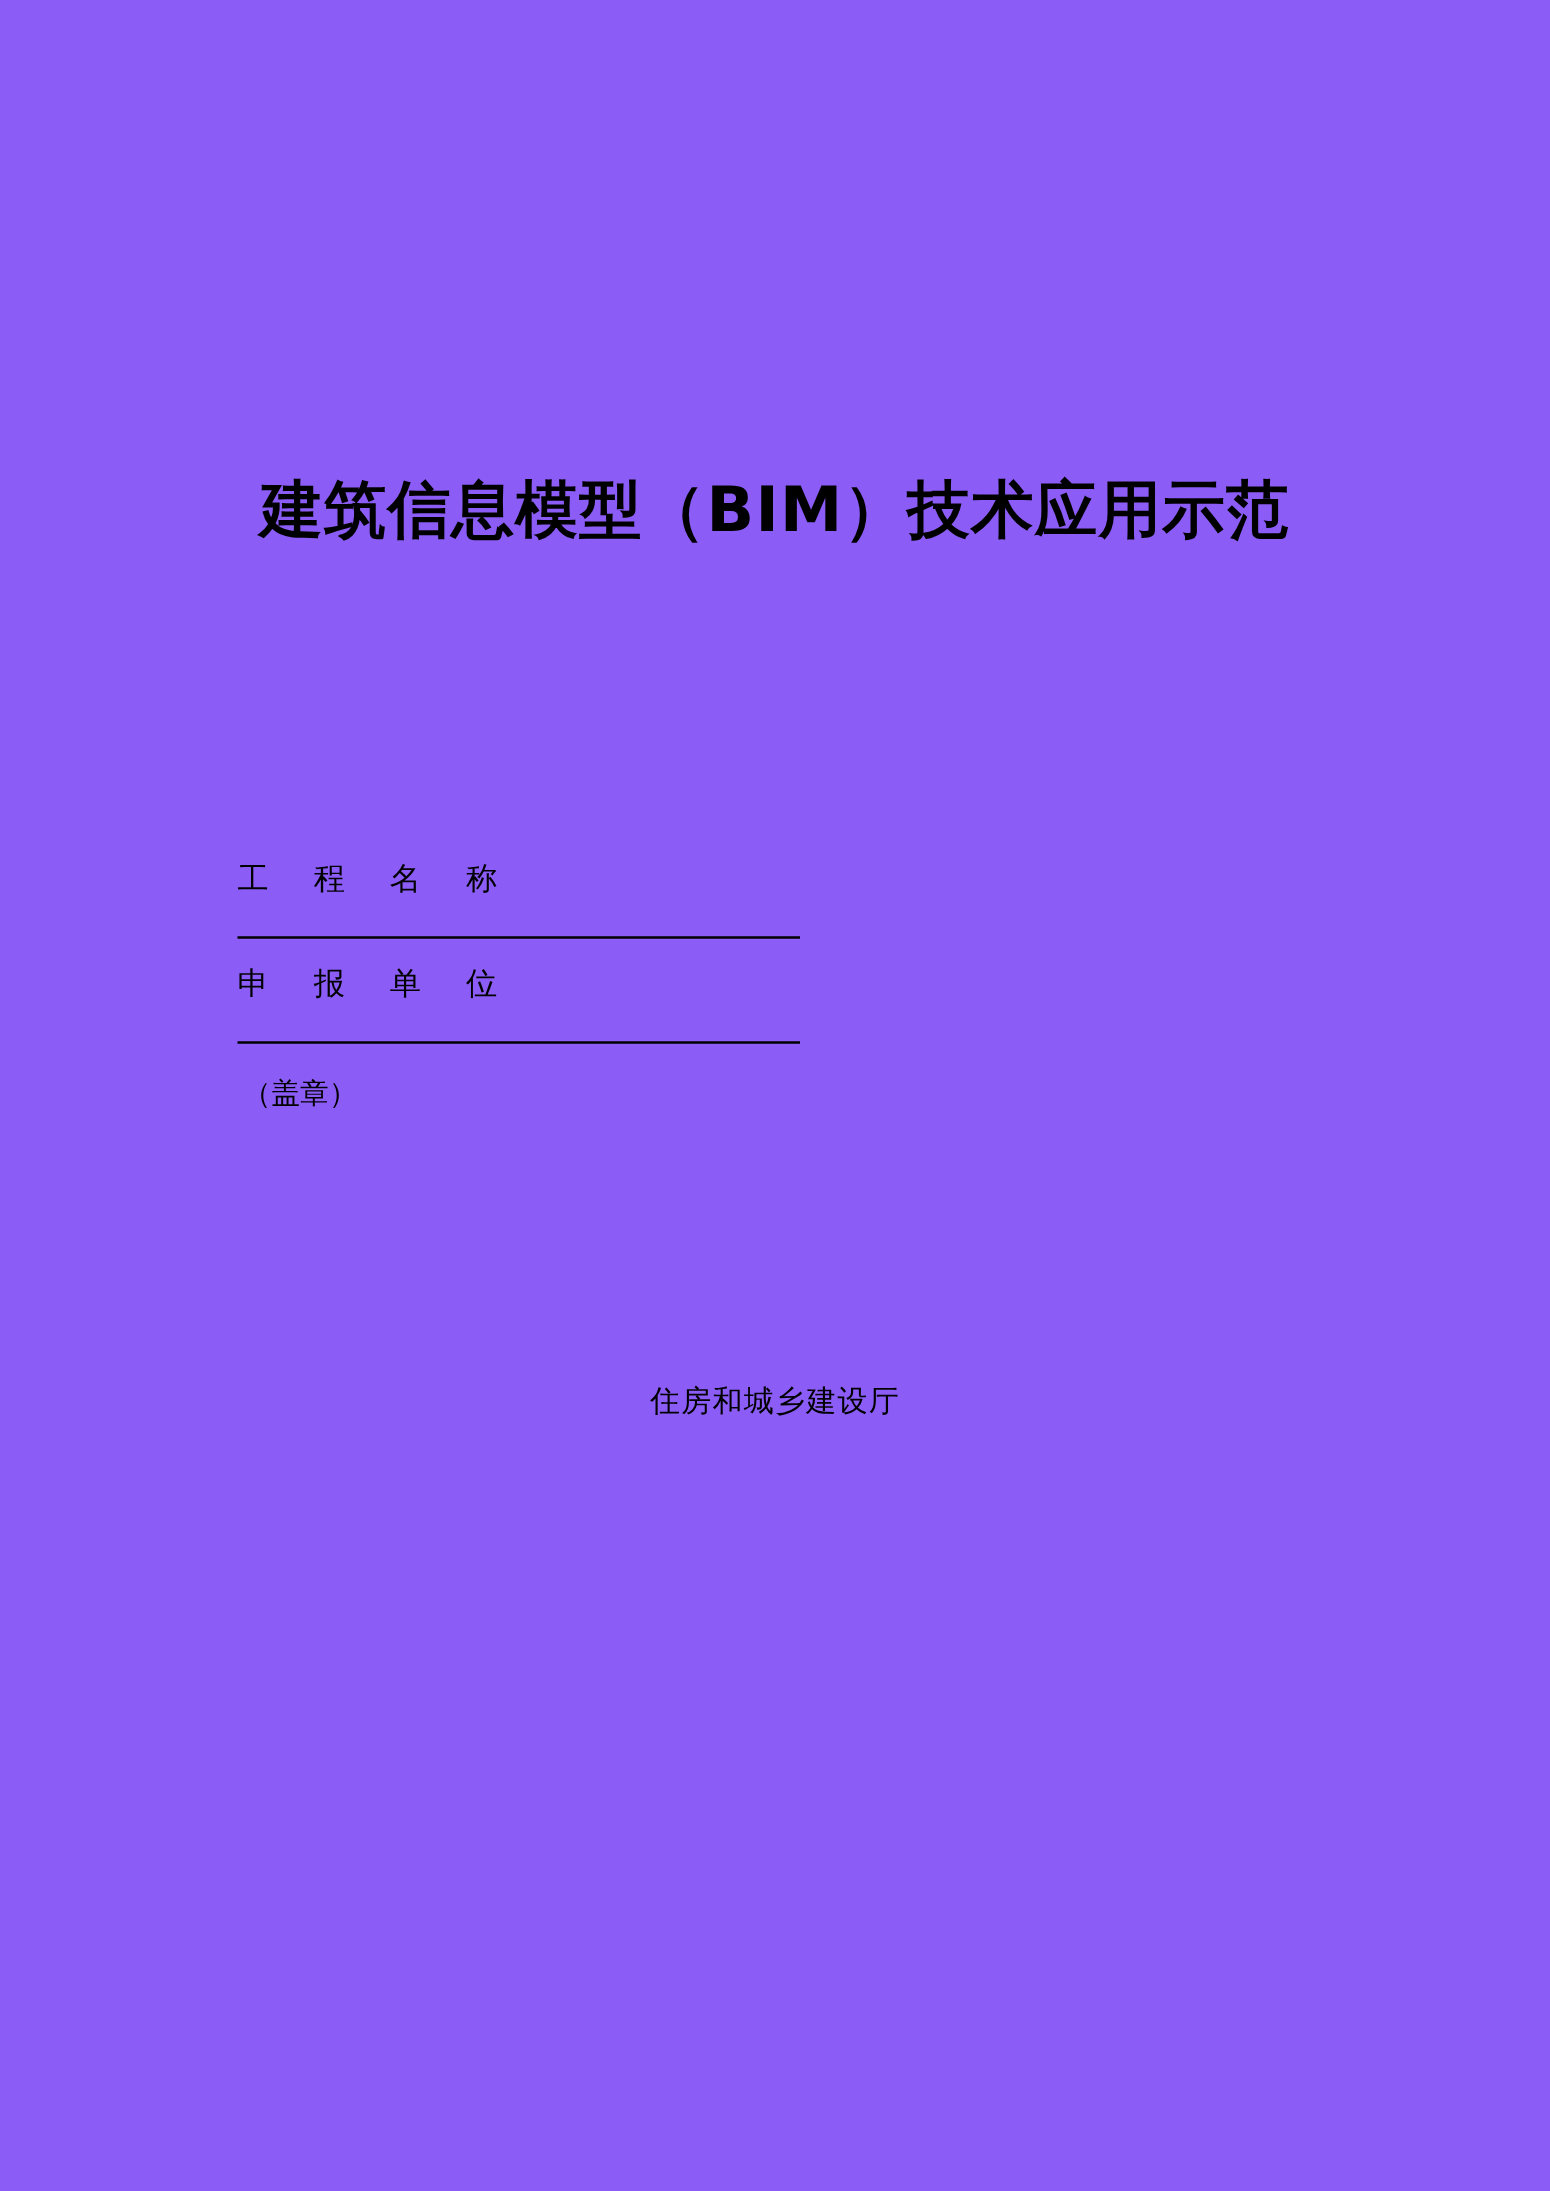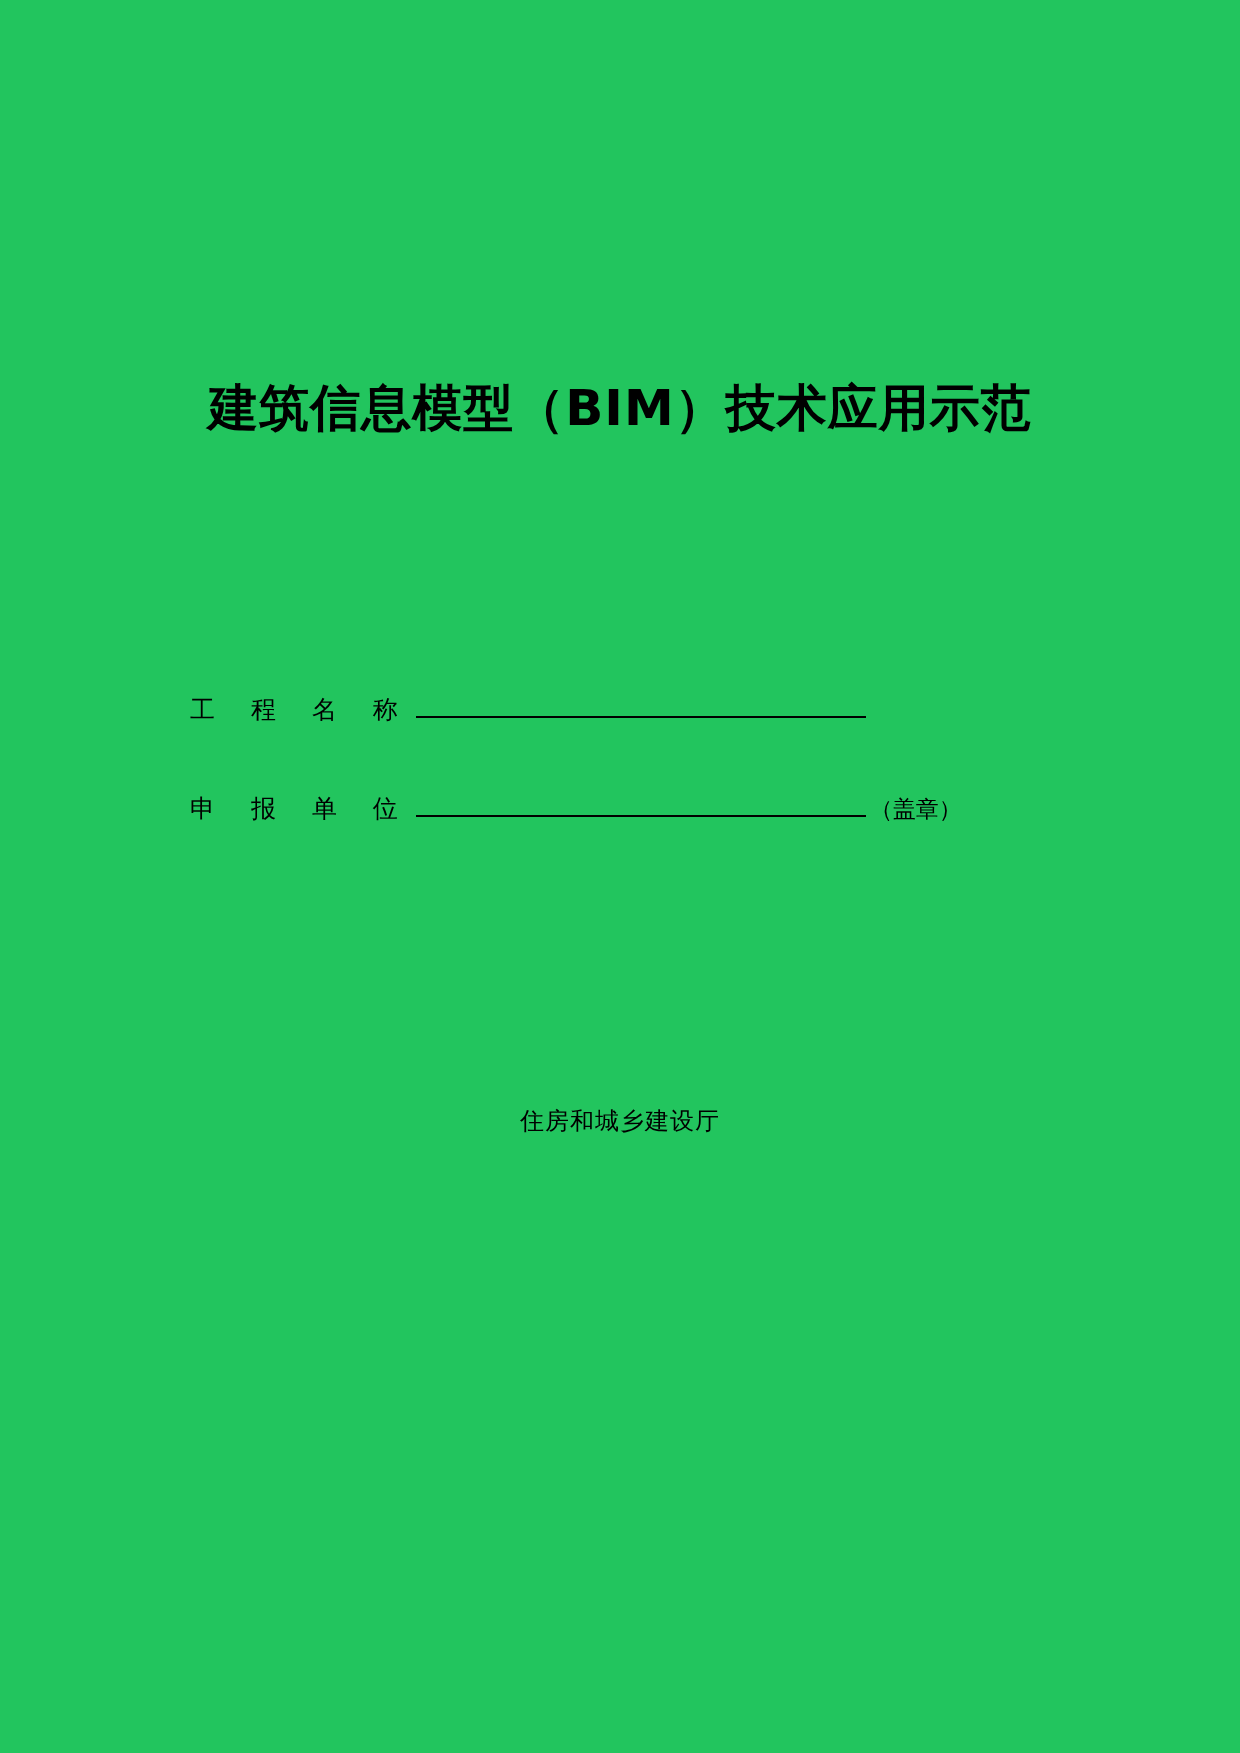--- a/index.html
+++ b/index.html
@@ -4,21 +4,21 @@
 <style>
   html, body {
     margin: 0;
     padding: 0;
     background: #ffffff;
   }
   .page {
     position: relative;
     width: 1240px;
     height: 1753px;
-    background: #22c55e;
+    background: #8b5cf6;
     margin: 0 auto;
     overflow: hidden;
     font-family: "Liberation Sans", sans-serif;
     color: #000000;
   }
 
   
   .title-block {
     position: absolute;
     left: 0;
@@ -39,20 +39,21 @@
   .fields {
     position: absolute;
     left: 190px;
     top: 686px;
     width: 860px;
   }
   .field-row {
     display: flex;
     align-items: baseline;
     height: 84px;
+    flex-direction: column;
   }
   .field-label {
     font-family: "DejaVu Serif", serif;
     font-size: 25px;
     letter-spacing: 14px;
     white-space: nowrap;
     padding-right: 4px;
   }
   .field-rule {
     flex: 0 0 auto;

